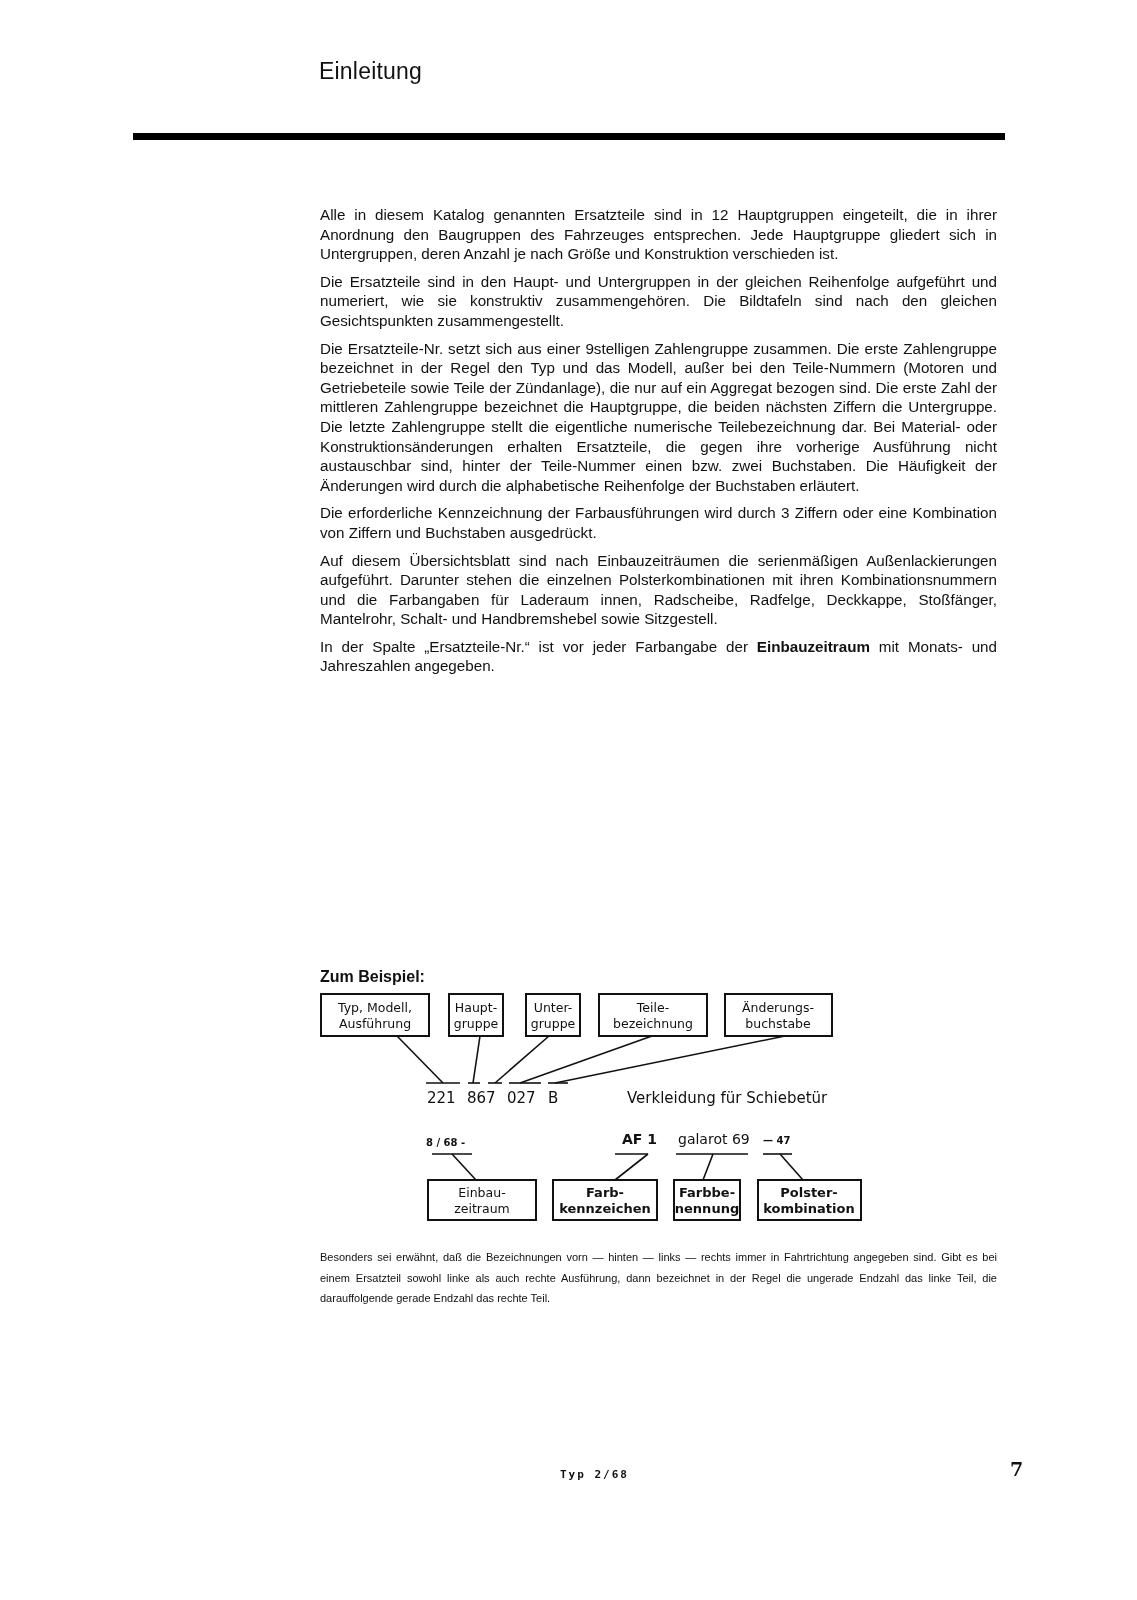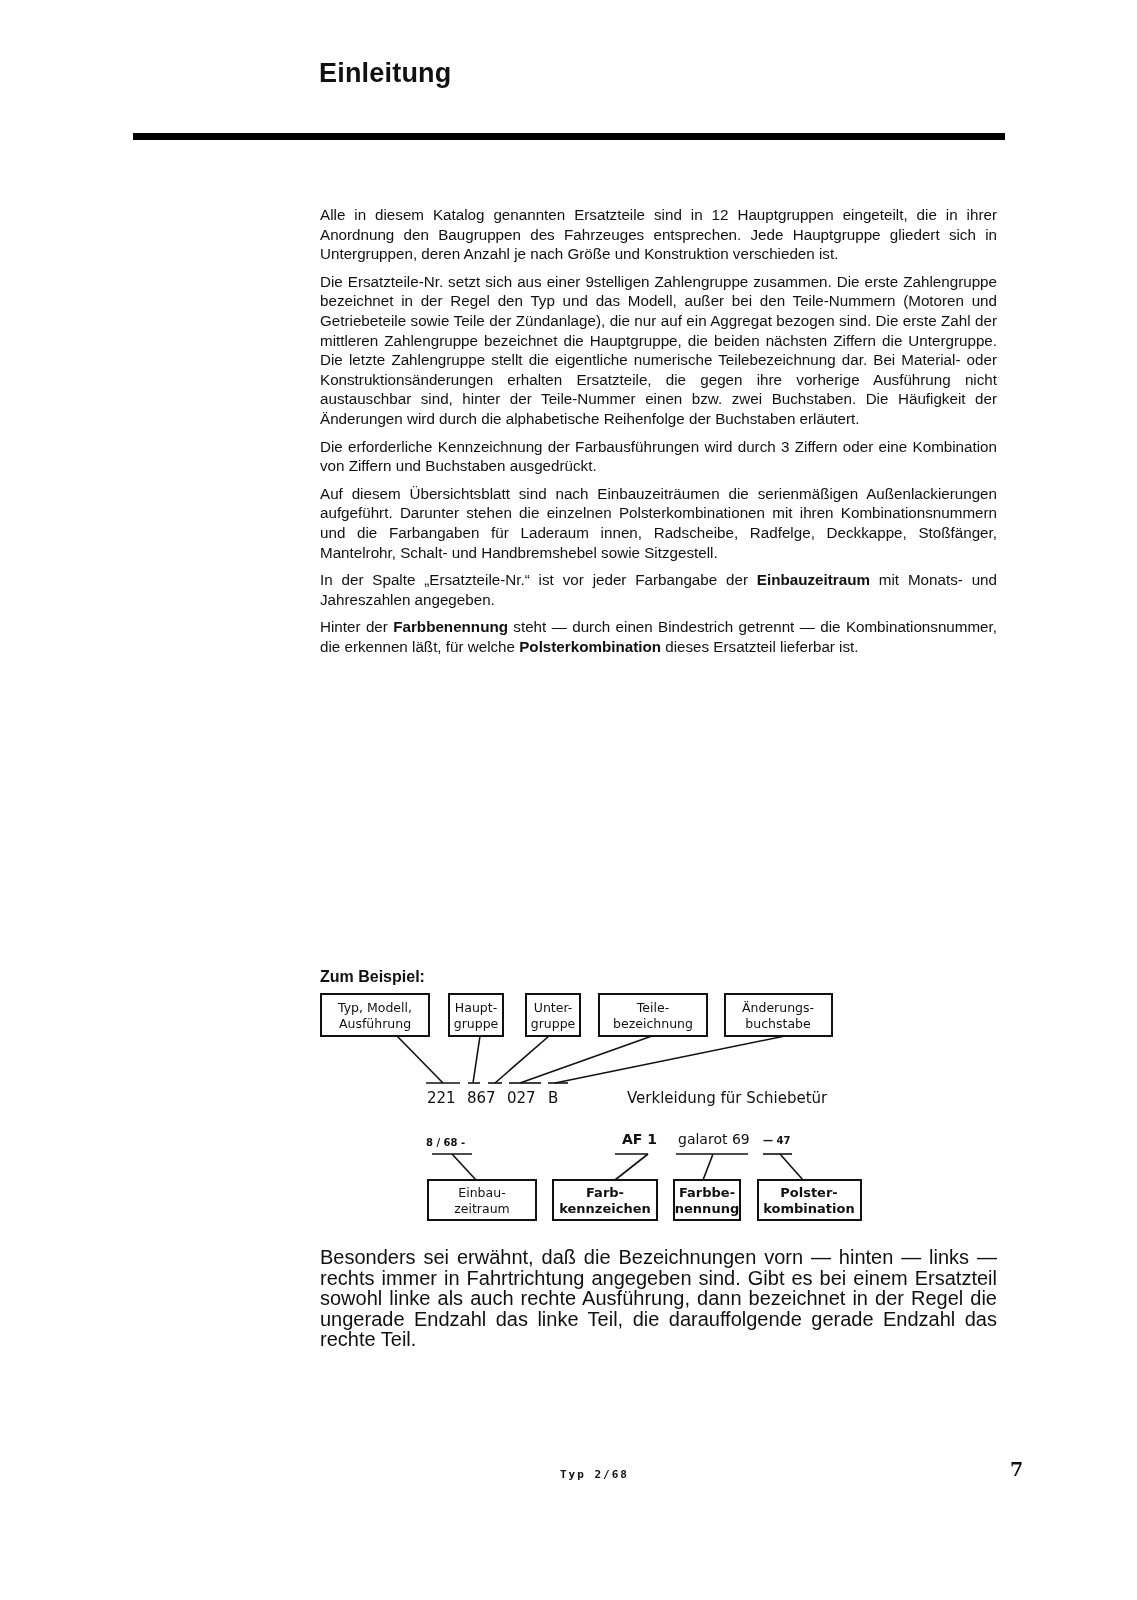--- a/index.html
+++ b/index.html
@@ -1,45 +1,45 @@
 <!DOCTYPE html>
 <html><head>
 <meta charset="utf-8">
 <style>
   html, body { margin:0; padding:0; background:#ffffff; }
   body { width:1137px; height:1600px; position:relative; overflow:hidden; color:#111; font-family:"Liberation Sans", sans-serif; }
-  .title { position:absolute; left:319px; top:58px; font-size:27px; font-weight:bold; letter-spacing:0.2px; }
+  .title { position:absolute; left:319px; top:58px; font-size:23px; font-weight:normal; letter-spacing:0.2px; }
   .rule { position:absolute; left:133px; top:133px; width:872px; height:7px; background:#000; }
   .body-text { position:absolute; left:320px; top:205px; width:677px; font-size:15.2px; line-height:19.6px; text-align:justify; }
   .body-text p { margin:0 0 8px 0; }
   .body-text b { font-weight:bold; }
   .example-label { position:absolute; left:320px; top:968px; font-size:16px; font-weight:bold; }
   svg.diagram { position:absolute; left:0; top:0; }
   .box-text { font-family:"DejaVu Sans", sans-serif; font-size:12.5px; fill:#111; }
   .box-text-b { font-family:"DejaVu Sans", sans-serif; font-size:13px; fill:#111; font-weight:bold; }
   .code-text { font-family:"DejaVu Sans", sans-serif; font-size:15px; fill:#111; }
   .small-text { font-family:"DejaVu Sans", sans-serif; font-size:10px; fill:#111; font-weight:bold; }
   .mid-text { font-family:"DejaVu Sans", sans-serif; font-size:14px; fill:#111; }
-  .closing { position:absolute; left:320px; top:1247px; width:677px; font-size:20px; line-height:20.5px; text-align:justify; }
+  .closing { position:absolute; left:320px; top:1247px; width:677px; font-size:11px; line-height:20.5px; text-align:justify; }
   .footer-typ { position:absolute; left:560px; top:1468px; font-size:11px; font-weight:bold; letter-spacing:2px; font-family:"DejaVu Sans Mono", monospace; }
   .page-num { position:absolute; left:1010px; top:1458px; font-size:19px; font-weight:bold; font-family:"DejaVu Serif", serif; }
 </style>
 </head>
 <body>
 
 <div class="title">Einleitung</div>
 <div class="rule"></div>
 
 <div class="body-text">
   <p>Alle in diesem Katalog genannten Ersatzteile sind in 12 Hauptgruppen eingeteilt, die in ihrer Anordnung den Baugruppen des Fahrzeuges entsprechen. Jede Hauptgruppe gliedert sich in Untergruppen, deren Anzahl je nach Größe und Konstruktion verschieden ist.</p>
+  <p>Die Ersatzteile sind in den Haupt- und Untergruppen in der gleichen Reihenfolge aufgeführt und numeriert, wie sie konstruktiv zusammengehören. Die Bildtafeln sind nach den gleichen Gesichtspunkten zusammengestellt.</p>
   <p>Die Ersatzteile-Nr. setzt sich aus einer 9stelligen Zahlengruppe zusammen. Die erste Zahlengruppe bezeichnet in der Regel den Typ und das Modell, außer bei den Teile-Nummern (Motoren und Getriebeteile sowie Teile der Zündanlage), die nur auf ein Aggregat bezogen sind. Die erste Zahl der mittleren Zahlengruppe bezeichnet die Hauptgruppe, die beiden nächsten Ziffern die Untergruppe. Die letzte Zahlengruppe stellt die eigentliche numerische Teilebezeichnung dar. Bei Material- oder Konstruktionsänderungen erhalten Ersatzteile, die gegen ihre vorherige Ausführung nicht austauschbar sind, hinter der Teile-Nummer einen bzw. zwei Buchstaben. Die Häufigkeit der Änderungen wird durch die alphabetische Reihenfolge der Buchstaben erläutert.</p>
   <p>Die erforderliche Kennzeichnung der Farbausführungen wird durch 3 Ziffern oder eine Kombination von Ziffern und Buchstaben ausgedrückt.</p>
   <p>Auf diesem Übersichtsblatt sind nach Einbauzeiträumen die serienmäßigen Außenlackierungen aufgeführt. Darunter stehen die einzelnen Polsterkombinationen mit ihren Kombinationsnummern und die Farbangaben für Laderaum innen, Radscheibe, Radfelge, Deckkappe, Stoßfänger, Mantelrohr, Schalt- und Handbremshebel sowie Sitzgestell.</p>
   <p><span>In der Spalte „Ersatzteile-Nr.“ ist vor jeder Farbangabe der </span><b>Einbauzeitraum</b><span> mit Monats- und Jahreszahlen angegeben.</span></p>
-  <p><span>Hinter der </span><b>Farbbenennung</b><span> steht — durch einen Bindestrich getrennt — die Kombinationsnummer, die erkennen läßt, für welche </span><b>Polsterkombination</b><span> dieses Ersatzteil lieferbar ist.</span></p>
 </div>
 
 <div class="example-label">Zum Beispiel:</div>
 
 <svg class="diagram" width="1137" height="1600">
 
   <g fill="none" stroke="#111" stroke-width="2">
     <rect x="321" y="994" width="108" height="42"></rect>
     <rect x="449" y="994" width="54" height="42"></rect>
     <rect x="526" y="994" width="54" height="42"></rect>

